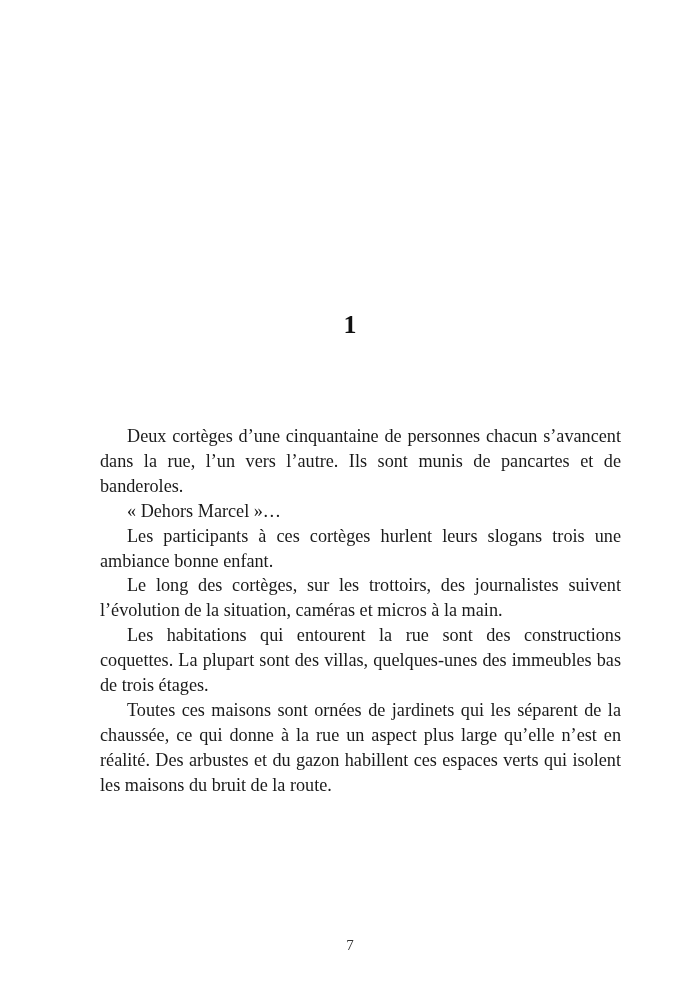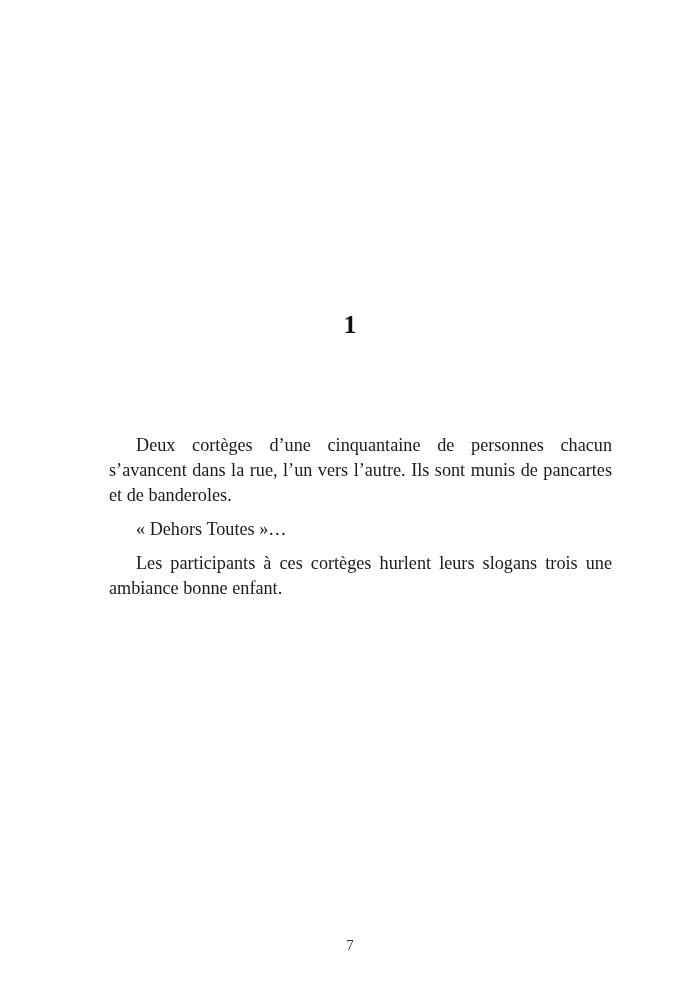--- a/index.html
+++ b/index.html
@@ -30,21 +30,21 @@
       position: absolute;
       top: 424px;
       left: 100px;
       width: 521px;
       font-size: 18.2px;
       line-height: 24.9px;
       text-align: justify;
       hyphens: manual;
     }
     .body-text p {
-      margin: 9px;
+      margin: 0;
       text-indent: 27px;
     }
     .page-number {
       position: absolute;
       top: 935px;
       left: 0;
       width: 700px;
       text-align: center;
       font-size: 15px;
       line-height: 20px;
@@ -52,18 +52,21 @@
     }
   </style>
 </head>
 <body>
 
 <div>
   <div class="chapter-number">1</div>
 
   <div class="body-text">
     <p>Deux cortèges d’une cinquantaine de personnes chacun s’avancent dans la rue, l’un vers l’autre. Ils sont munis de pancartes et de banderoles.</p>
-    <p>« Dehors Toutes »…</p>
+    <p>« Dehors Marcel »…</p>
     <p>Les participants à ces cortèges hurlent leurs slogans trois une ambiance bonne enfant.</p>
+    <p>Le long des cortèges, sur les trottoirs, des journalistes suivent l’évolu­tion de la situation, caméras et micros à la main.</p>
+    <p>Les habitations qui entourent la rue sont des constructions coquettes. La plupart sont des villas, quelques-unes des immeubles bas de trois étages.</p>
+    <p>Toutes ces maisons sont ornées de jardinets qui les séparent de la chaus­sée, ce qui donne à la rue un aspect plus large qu’elle n’est en réalité. Des arbustes et du gazon habillent ces espaces verts qui isolent les maisons du bruit de la route.</p>
   </div>
 
   <div class="page-number">7</div>
 </div>
 
 </body></html>

